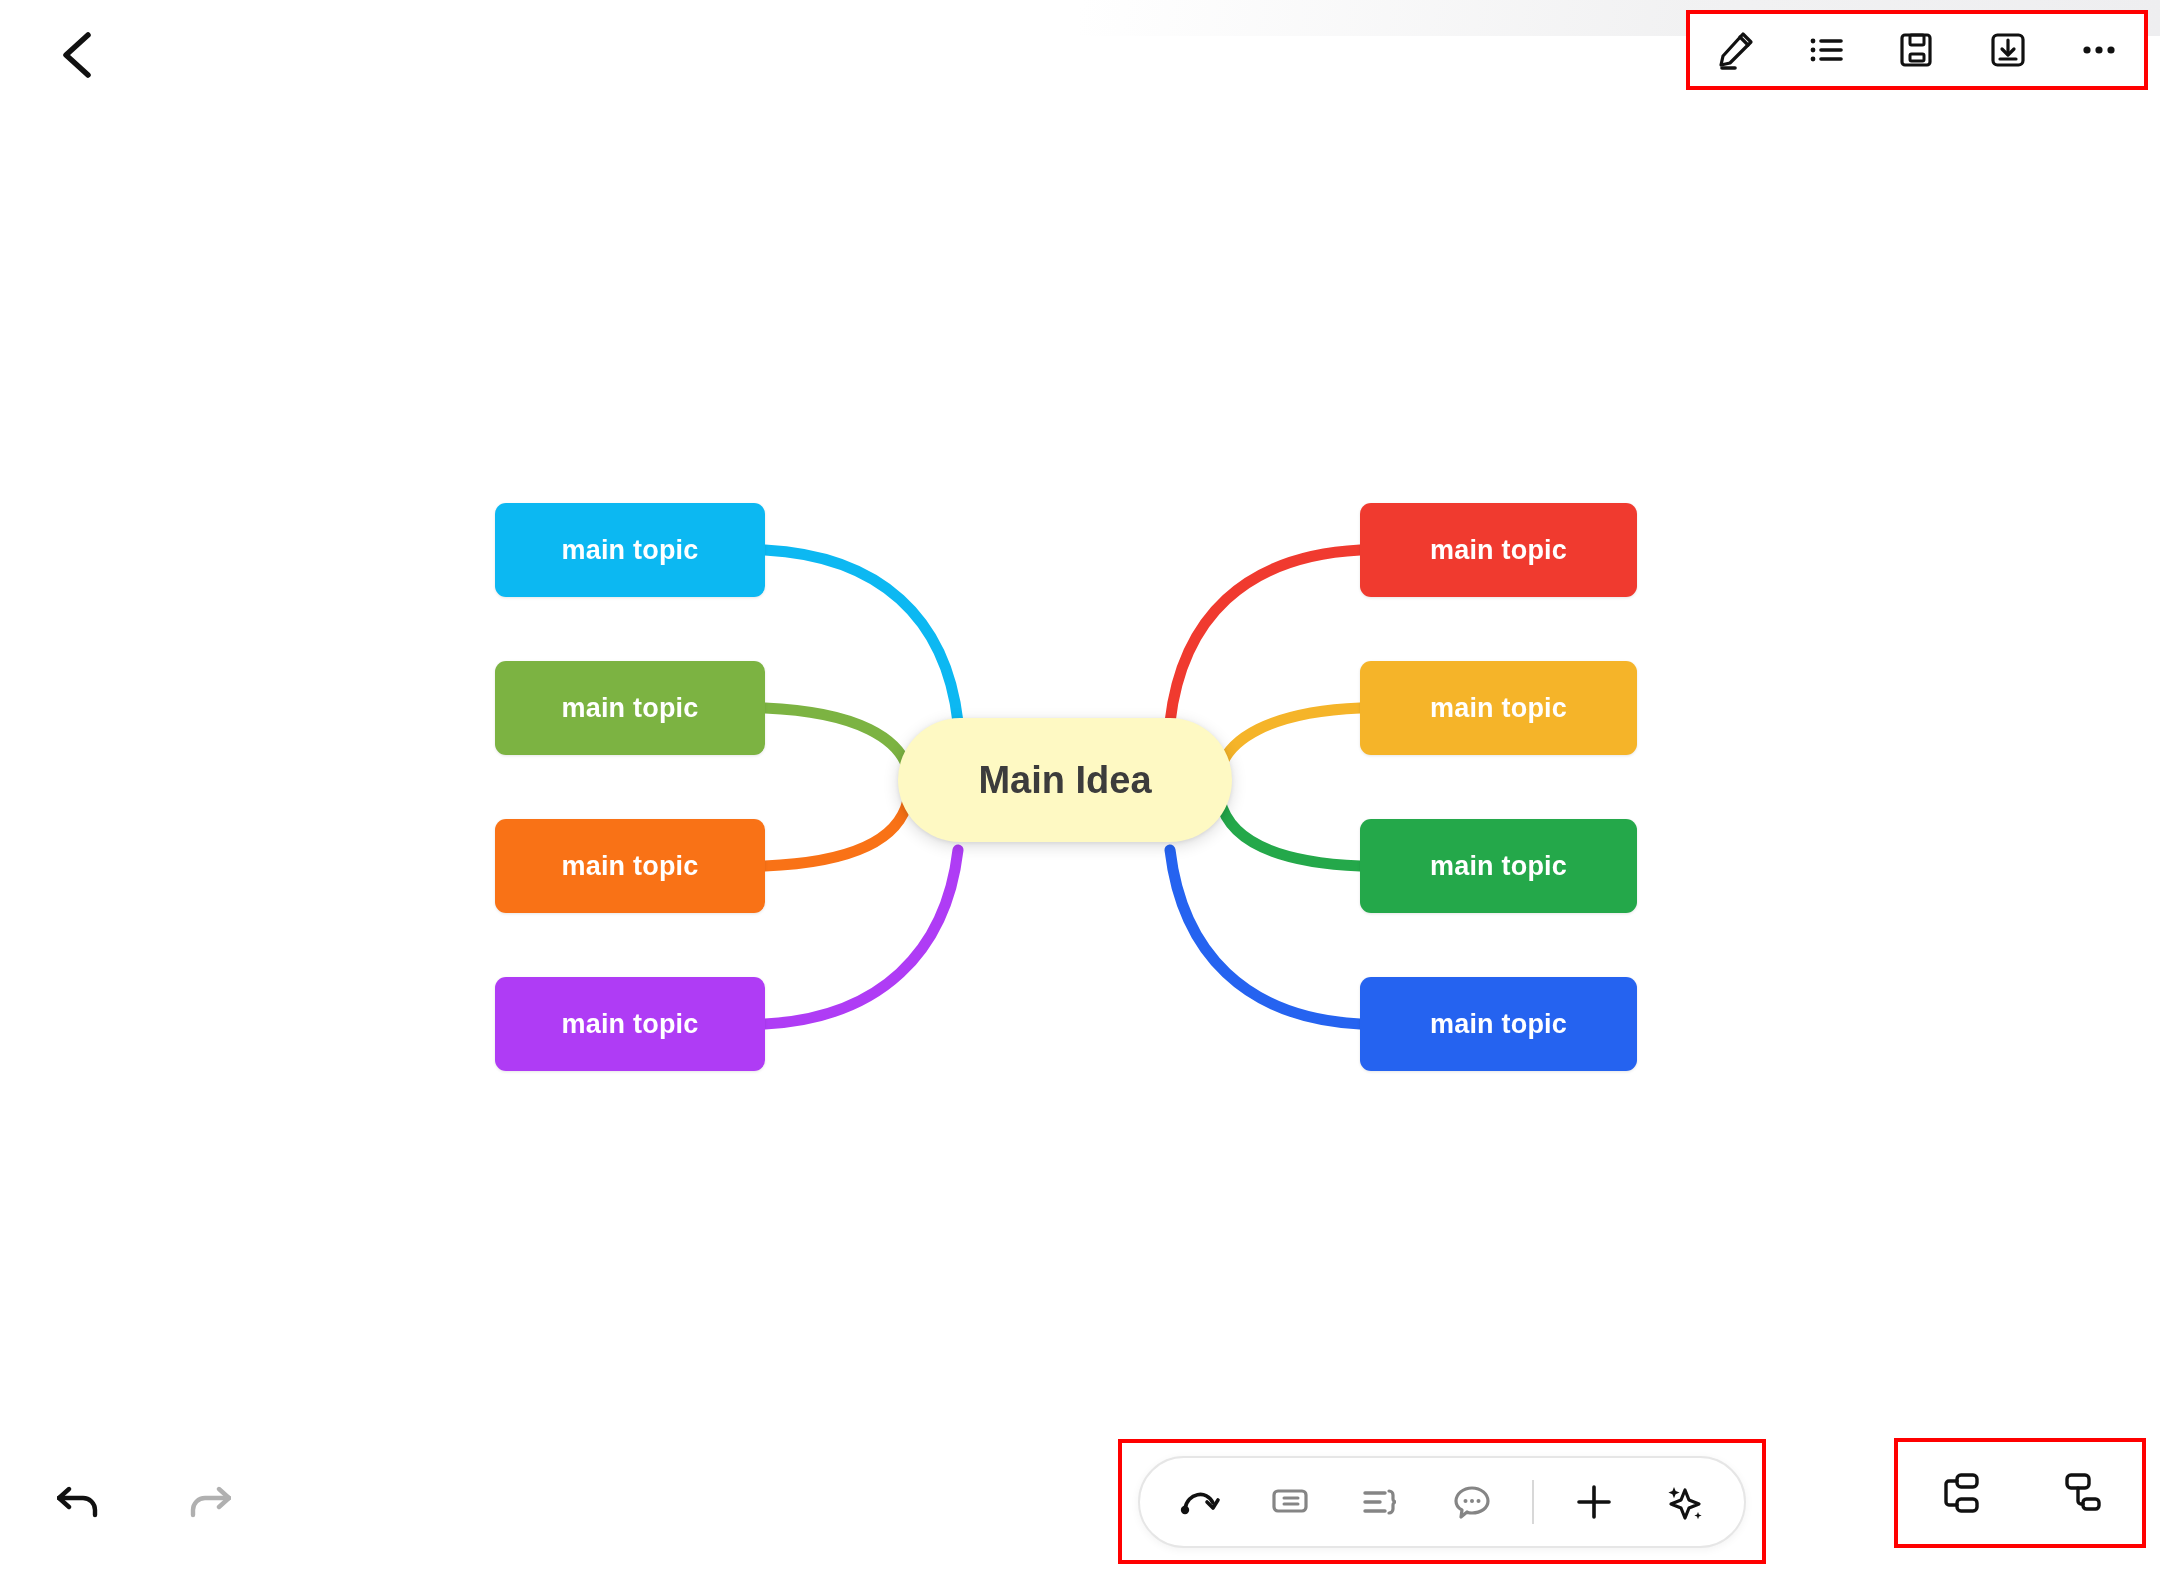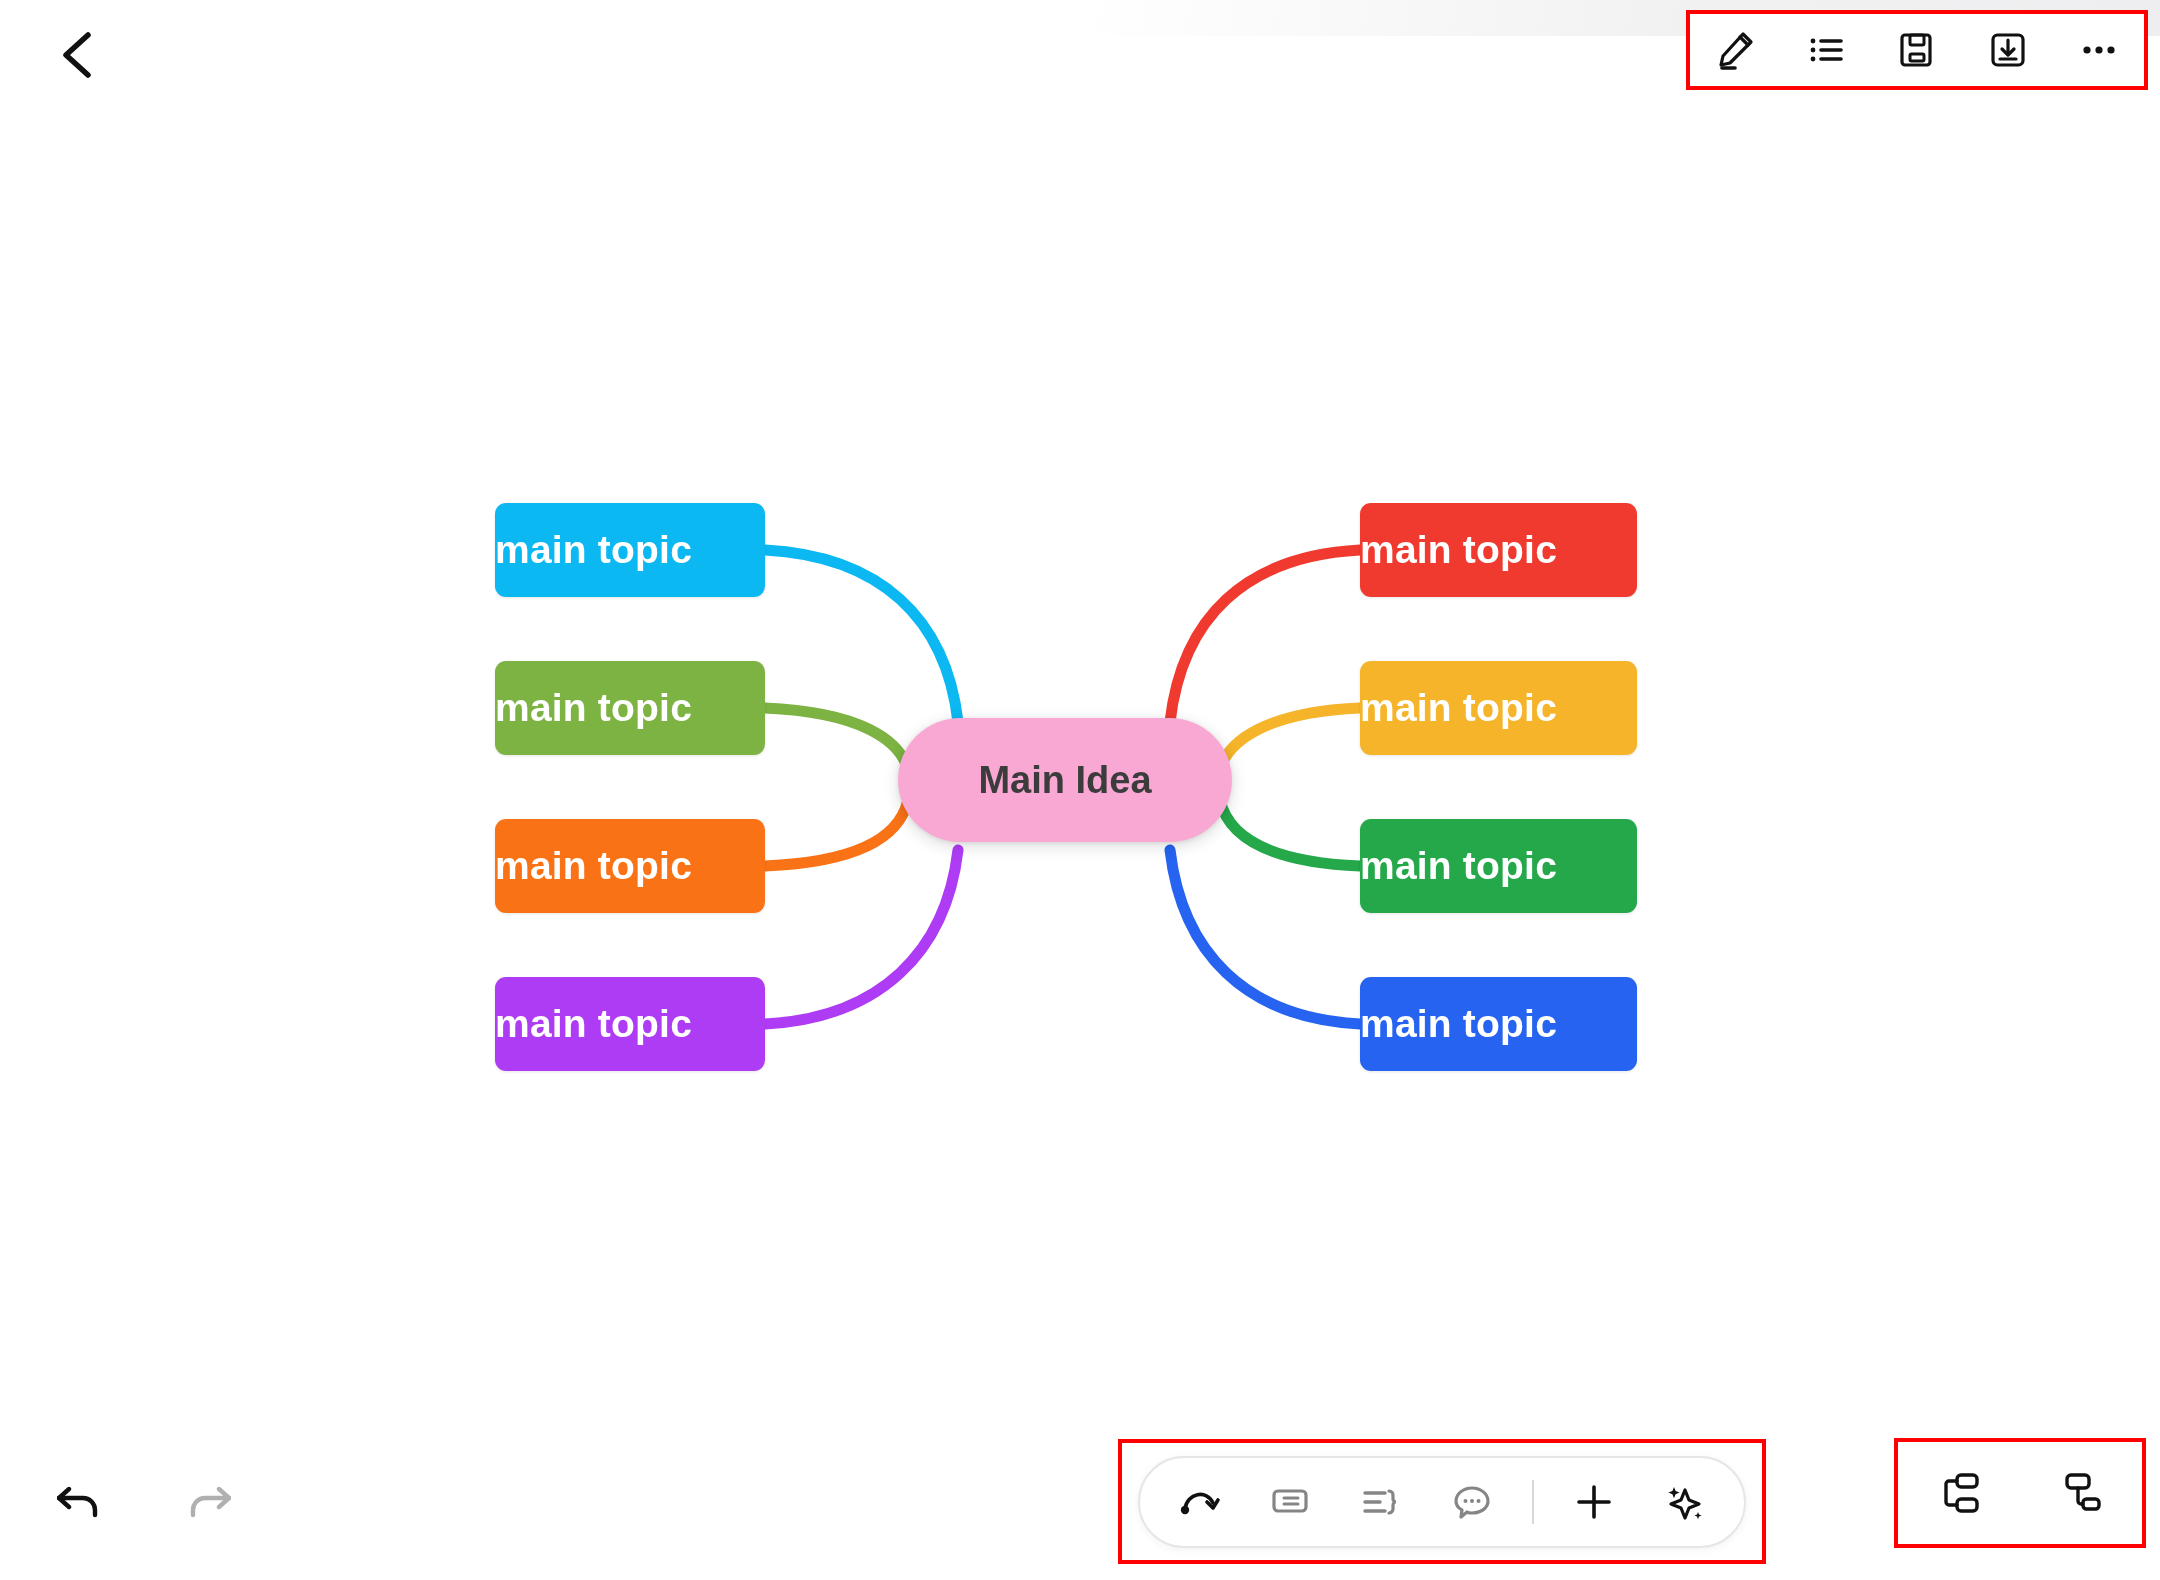--- a/index.html
+++ b/index.html
@@ -62,35 +62,35 @@
     top: 0; left: 0;
     width: 2160px; height: 1580px;
     pointer-events: none;
   }
 
   .node {
     position: absolute;
     border-radius: 11px;
     display: flex;
     align-items: center;
-    justify-content: flex-start;
+    justify-content: center;
     color: #ffffff;
-    font-size: 39px;
+    font-size: 27px;
     font-weight: bold;
     letter-spacing: 0.2px;
     cursor: pointer;
     box-shadow: 0 1px 3px rgba(0,0,0,0.10);
     box-sizing: border-box;
   }
 
   #center-node {
     position: absolute;
     left: 898px; top: 718px;
     width: 334px; height: 124px;
-    background: #f9a8d4;
+    background: #fef9c3;
     border-radius: 62px;
     display: flex;
     align-items: center;
     justify-content: center;
     color: #3c3c3c;
     font-size: 38px;
     font-weight: bold;
     box-shadow: 0 4px 16px rgba(0,0,0,0.14), 0 1px 4px rgba(0,0,0,0.08);
     cursor: pointer;
     z-index: 5;

